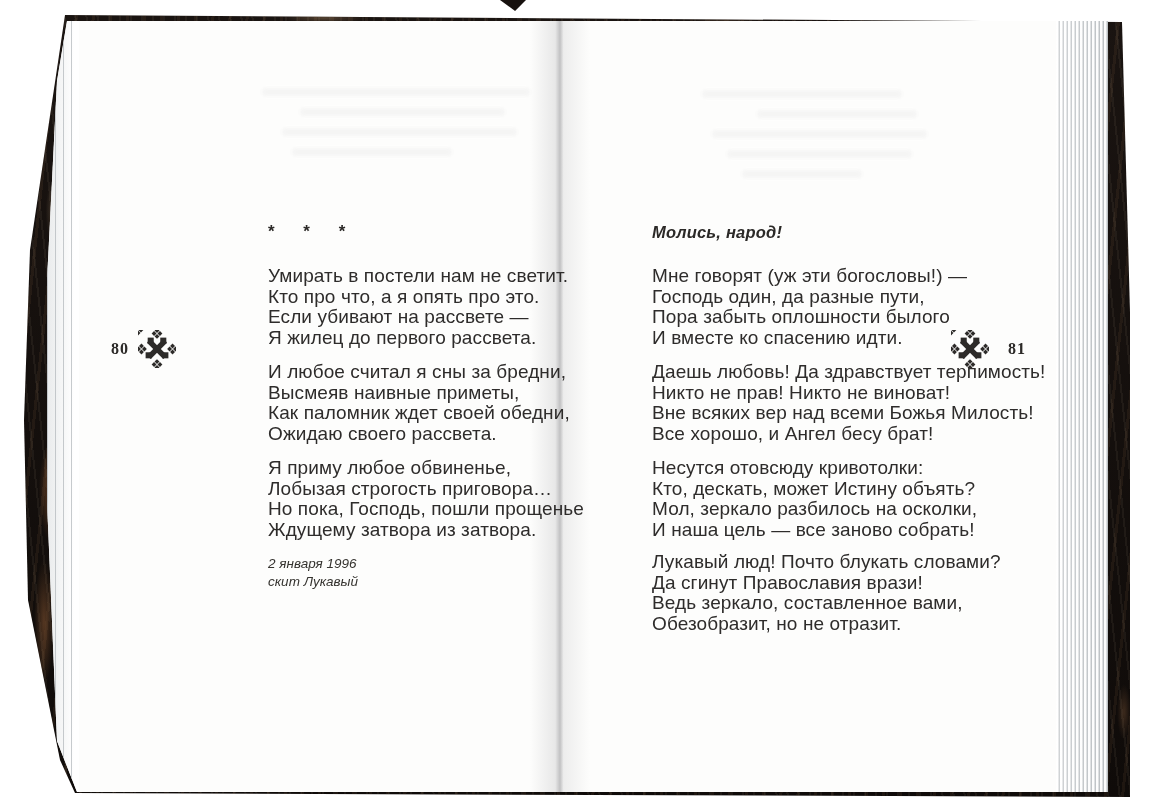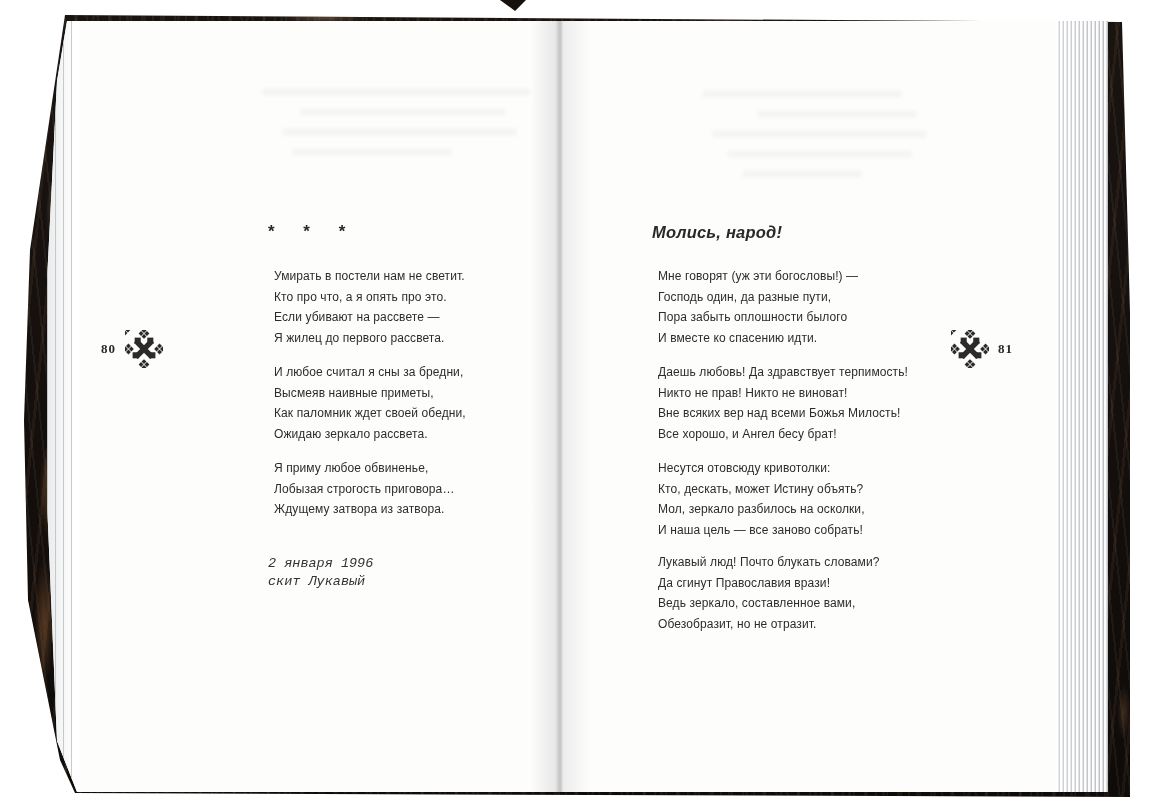--- a/index.html
+++ b/index.html
@@ -57,29 +57,29 @@
   .ghost i{display:block;background:#efefef;height:8px;border-radius:3px;margin-bottom:12px;}
   
   .asterisks{
     position:absolute;left:268px;top:222px;font-size:17px;font-weight:700;
     letter-spacing:12px;color:#2b2927;
   }
   .poem-title{
     position:absolute;left:652px;top:223px;font-size:16.5px;font-weight:700;
     font-style:italic;color:#2b2927;letter-spacing:.2px;
   }
-  .stanza{position:absolute;font-size:12px;line-height:20.6px;color:#2e2c2b;letter-spacing:.1px;white-space:nowrap;margin-left:6px;}
-  .dateline{position:absolute;left:268px;top:555px;font-style:italic;font-size:13.5px;line-height:17.5px;color:#35332f;font-family:Liberation Mono, monospace;}
+  .stanza{position:absolute;font-size:19px;line-height:20.6px;color:#2e2c2b;letter-spacing:.1px;white-space:nowrap;}
+  .dateline{position:absolute;left:268px;top:555px;font-style:italic;font-size:13.5px;line-height:17.5px;color:#35332f;}
   
   .folio{position:absolute;display:flex;align-items:center;gap:9px;}
   .folio-left{left:101px;top:330px;}
   .folio-right{left:951px;top:330px;justify-content:flex-end;}
   .folio-num{
     font-family:"Liberation Serif","DejaVu Serif",serif;font-weight:700;
-    font-size:13px;color:#2c2a28;letter-spacing:1px;
+    font-size:16px;color:#2c2a28;letter-spacing:1px;margin-left:10px;
   }
   .orn{width:38px;height:38px;display:block;}
   .hidden-defs{position:absolute;width:0;height:0;overflow:hidden;}
 </style>
 </head>
 <body>
 
 <div class="stage">
 
   <svg class="hidden-defs" aria-hidden="true">
@@ -131,26 +131,27 @@
       <div>Умирать в постели нам не светит.</div>
       <div>Кто про что, а я опять про это.</div>
       <div>Если убивают на рассвете —</div>
       <div>Я жилец до первого рассвета.</div>
     </div>
 
     <div class="stanza" style="left:268px;top:362px">
       <div>И любое считал я сны за бредни,</div>
       <div>Высмеяв наивные приметы,</div>
       <div>Как паломник ждет своей обедни,</div>
-      <div>Ожидаю зеркало рассвета.</div>
+      <div>Ожидаю своего рассвета.</div>
     </div>
 
     <div class="stanza" style="left:268px;top:458px">
       <div>Я приму любое обвиненье,</div>
       <div>Лобызая строгость приговора…</div>
+      <div>Но пока, Господь, пошли прощенье</div>
       <div>Ждущему затвора из затвора.</div>
     </div>
 
     <div class="dateline">
       <div>2 января 1996</div>
       <div>скит Лукавый</div>
     </div>
 
     <div class="folio folio-left">
       <span class="folio-num">80</span>

